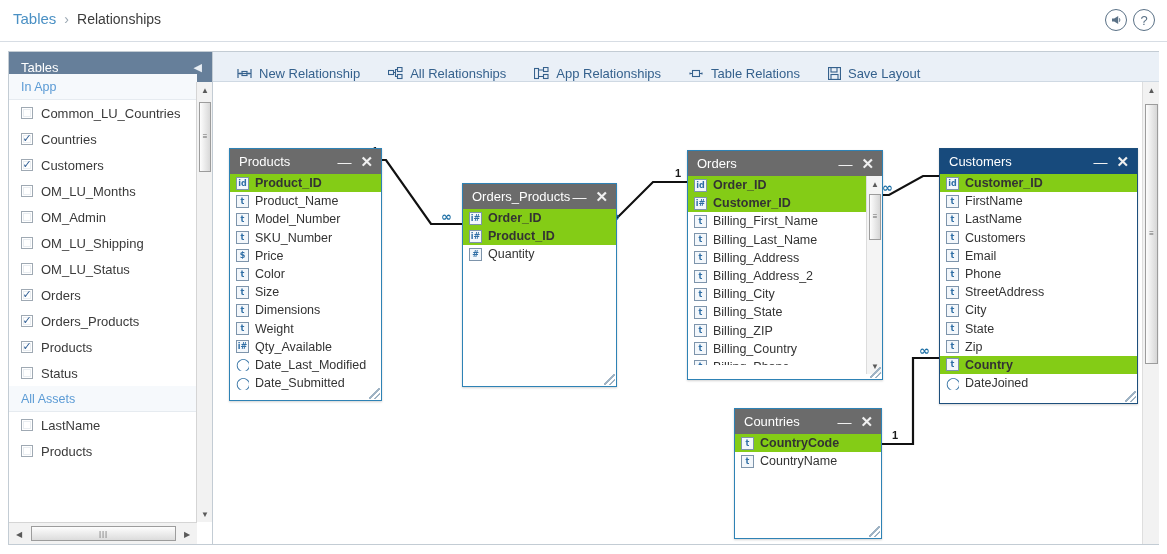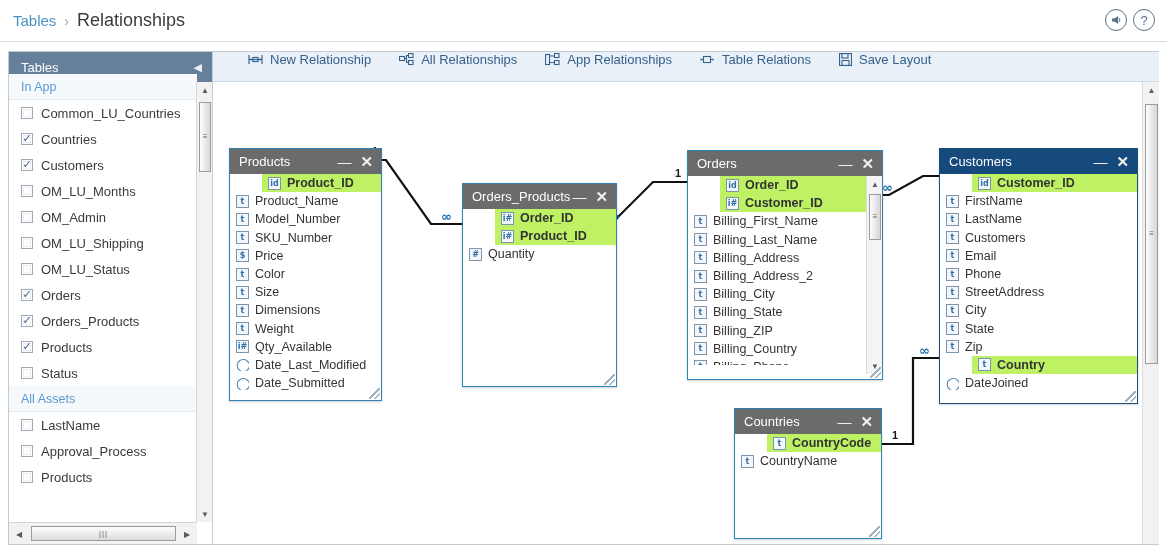--- a/index.html
+++ b/index.html
@@ -15,21 +15,21 @@
   .app { position:relative; width:1167px; height:492px; background:#fff; }
 
   
   .breadcrumb-bar{
     position:absolute; left:0; top:0; width:1167px; height:42px;
     background:#ffffff; border-bottom:1px solid #d7dde4;
   }
   .breadcrumb{ position:absolute; left:13px; top:10px; display:flex; align-items:center; gap:8px; }
   .crumb-link{ color:#4a90c4; font-size:15px; cursor:pointer; }
   .crumb-sep{ color:#9aa7b2; font-size:14px; }
-  .crumb-current{ color:#3c3c3c; font-size:18px; }
+  .crumb-current{ color:#3c3c3c; font-size:14px; }
   .top-icons{ position:absolute; right:12px; top:9px; display:flex; gap:6px; }
   .circ-icon{
     width:22px; height:22px; border-radius:50%;
     border:1.6px solid #5a7186; color:#5a7186;
     display:flex; align-items:center; justify-content:center;
     font-size:13px; cursor:pointer; background:#fff;
   }
 
   
   .workarea{
@@ -87,21 +87,21 @@
   .sb-thumb-h{
     position:absolute; left:22px; top:3px; width:145px; height:15px;
     background:linear-gradient(180deg,#fdfdfd,#dcdcdc); border:1px solid #9c9c9c;
     display:flex; align-items:center; justify-content:center; cursor:pointer;
   }
 
   
   .toolbar{
     position:absolute; left:204px; top:0; width:946px; height:30px;
     background:#eaf0f7; border-bottom:1px solid #cfd9e3;
-    display:flex; align-items:flex-start; gap:0; padding-left:35px;
+    display:flex; align-items:flex-end; gap:0; padding-left:24px;
   }
   .tb-btn{
     display:flex; align-items:center; gap:7px; color:#35618d;
     font-size:13px; cursor:pointer; margin-right:28px; white-space:nowrap;
   }
   .tb-btn svg{ display:block; }
 
   
   .canvas{
     position:absolute; left:204px; top:30px; width:946px; height:462px;
@@ -130,21 +130,21 @@
   .ent.active{ border-color:#1d4f7c; }
   .ent.active .ent-head{ background:#174a7c; }
   .ent-head-btns{ display:flex; align-items:center; gap:9px; }
   .ent-min, .ent-close{ cursor:pointer; font-size:14px; line-height:1; color:#f0f0f0; }
   .ent-close{ font-weight:bold; font-size:15px; }
   .ent-body{ position:relative; }
   .fld{
     height:18.2px; display:flex; align-items:center; gap:6px;
     padding-left:6px; font-size:12.5px; color:#333; white-space:nowrap;
   }
-  .fld.key{ background:#bef264; font-weight:bold;margin-left:32px; }
+  .fld.key{ background:#84cc16; font-weight:bold; }
   .ficon{
     width:13px; height:13px; flex:0 0 13px;
     border:1px solid #7d94ab; background:#f3f7fb; color:#2f6ea5;
     font-size:8px; line-height:11px; text-align:center;
     font-family:"DejaVu Sans", sans-serif; font-weight:bold;
     display:inline-block; overflow:hidden;
   }
   .ficon.date{
     border:none; background:transparent; color:#3c78a8; font-size:13px; line-height:13px;
   }
@@ -264,24 +264,20 @@
           <span>Status</span>
         </div>
 
         <div class="sb-group">All Assets</div>
         <div class="sb-item">
           <span class="cb"></span>
           <span>LastName</span>
         </div>
         <div class="sb-item">
           <span class="cb"></span>
-          <span>Approval_Process</span>
-        </div>
-        <div class="sb-item">
-          <span class="cb"></span>
           <span>Products</span>
         </div>
       </div>
 
       <div class="sb-vscroll">
         <div class="arrow-btn">▲</div>
         <div class="sb-thumb-v">
             <span class="grip-v">≡</span>
           </div>
         <div class="arrow-btn" style="position:absolute;bottom:0;left:0;">▼</div>

